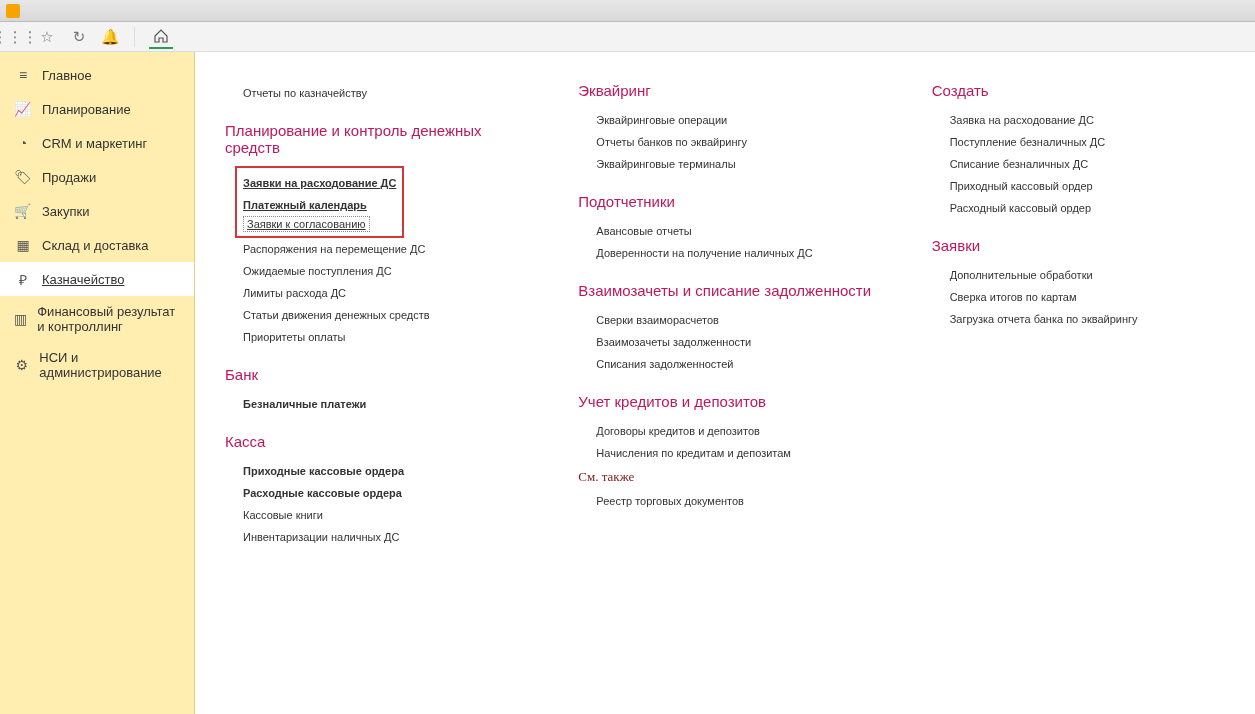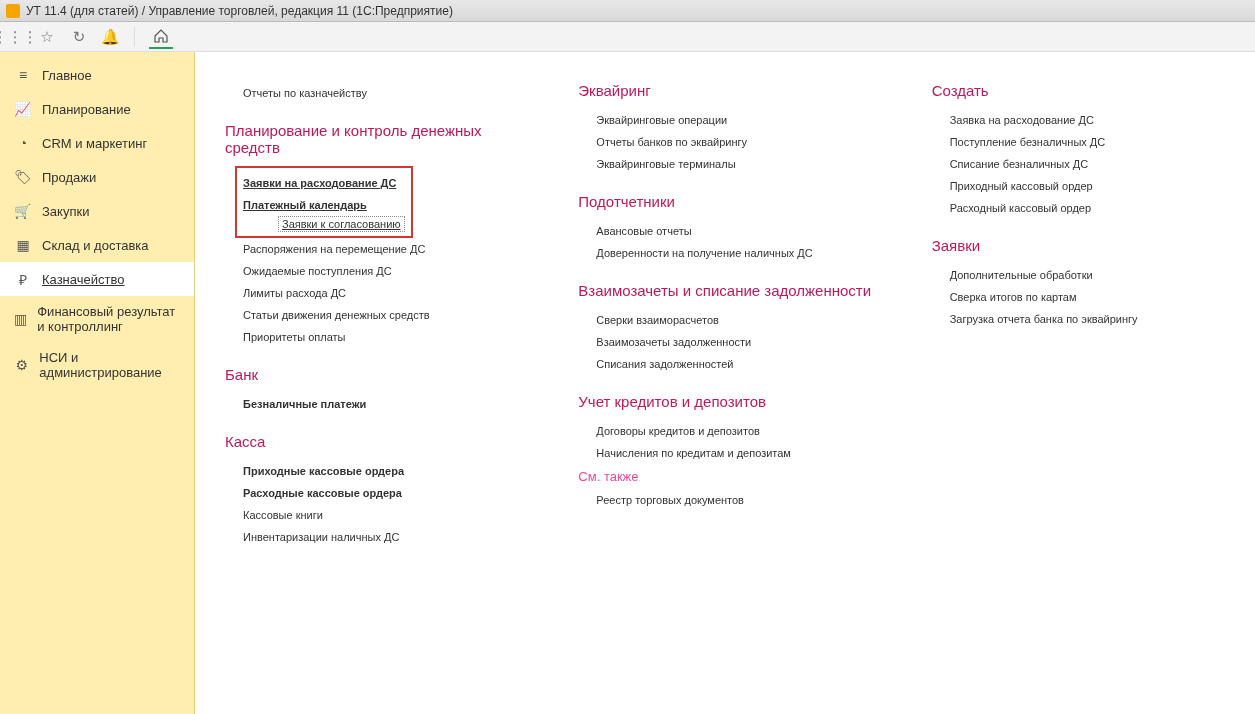--- a/index.html
+++ b/index.html
@@ -17,29 +17,28 @@
   .sidebar-item.active .sb-label { text-decoration: underline; }
   .sidebar .sb-icon { width: 18px; height: 18px; display: inline-flex; align-items: center; justify-content: center; color: #555; font-size: 14px; }
   .content { flex: 1; padding: 30px 20px 20px 30px; overflow: auto; display: flex; gap: 50px; background: #fff; }
   .col { flex: 1; min-width: 280px; }
   .section-title { color: #be185d; font-size: 15px; margin: 18px 0 10px 0; font-weight: normal; }
   .section-title.first { margin-top: 0; }
   .link-item { display: block; padding: 5px 0 5px 18px; color: #333; text-decoration: none; cursor: pointer; font-size: 11px; }
   .link-item.bold { font-weight: bold; }
   .highlight-box { border: 2px solid #d43535; padding: 4px 6px; margin-left: 10px; display: inline-block; }
   .highlight-box .link-item { padding-left: 0; text-decoration: underline; }
-  .highlight-box .dotted { border: 1px dotted #888; padding: 1px 3px; display: inline-block; margin-left: 35px; }
-  .muted { color: #ec4899; font-size: 13px; padding: 5px 0; }
+  .highlight-box .dotted { border: 1px dotted #888; padding: 1px 3px; display: inline-block; }
+  .muted { color: #7f1d1d; font-size: 13px; padding: 5px 0; font-family: Liberation Serif, serif; }
 </style>
 </head>
 <body>
 
 <div class="titlebar">
   <div class="app-icon"></div>
-  <span>УТ 11.4 (для статей) / Управление торговлей, редакция 11  (1С:Предприятие)</span>
 </div>
 
 <div class="toolbar">
   <span class="ticon">⋮⋮⋮</span>
   <span class="ticon">☆</span>
   <span class="ticon">↻</span>
   <span class="ticon">🔔</span>
   <span class="sep"></span>
   <span class="home">
     <svg width="16" height="16" viewBox="0 0 16 16">

